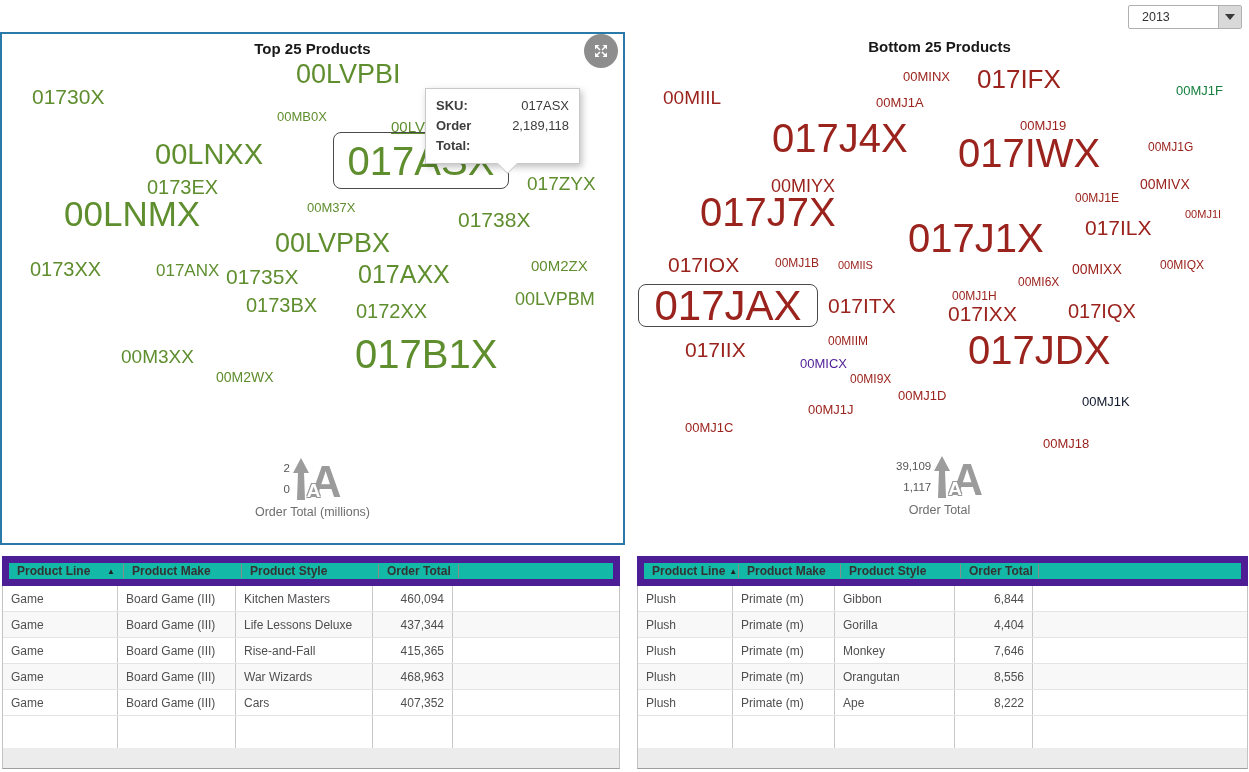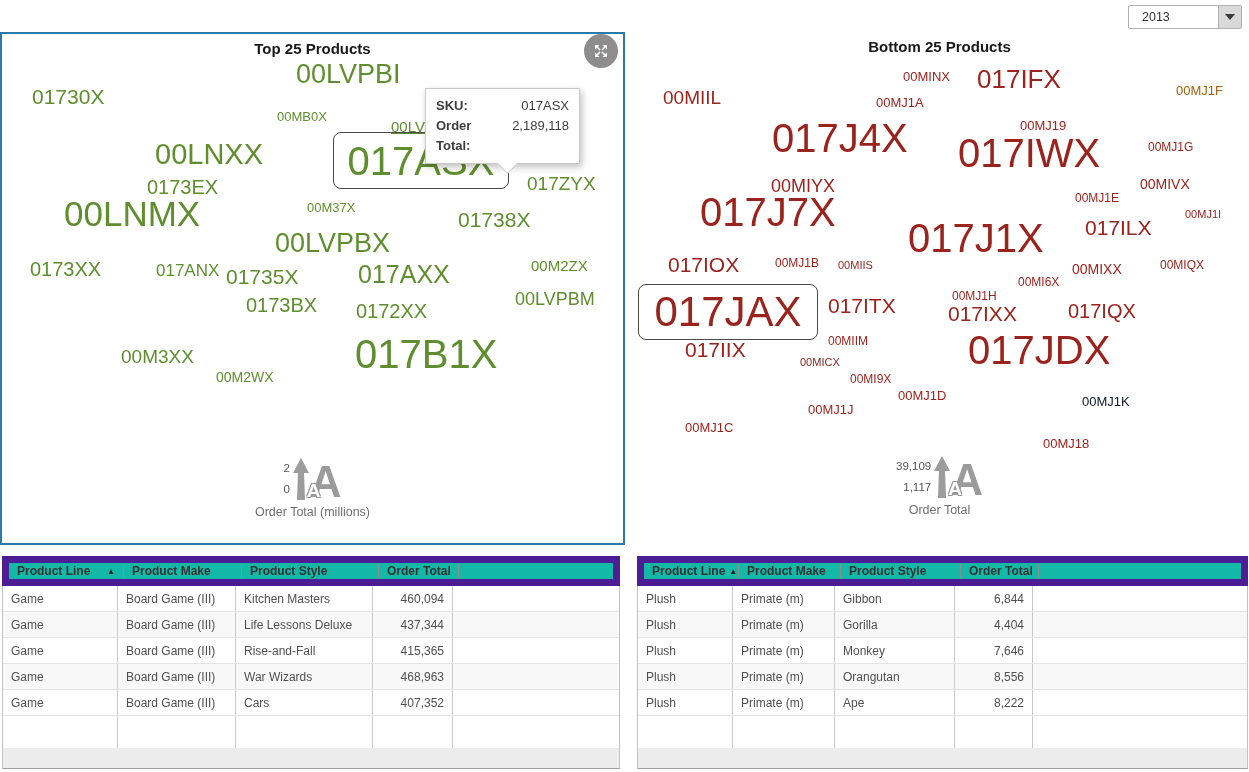--- a/index.html
+++ b/index.html
@@ -150,50 +150,50 @@
     </div>
     <div class="leg-label">Order Total (millions)</div>
   </div>
 </div>
 
 <div class="cloud2">
   <div class="cloud-title">Bottom 25 Products</div>
   <div class="words">
       <span class="word" style="left: 273px; top: 38px; font-size: 13px; color: rgb(155, 35, 29);">00MINX</span>
       <span class="word" style="left: 347px; top: 34px; font-size: 26px; color: rgb(155, 35, 29);">017IFX</span>
-      <span class="word" style="left: 546px; top: 52px; font-size: 13px; color: #a16207;">00MJ1F</span>
+      <span class="word" style="left: 546px; top: 52px; font-size: 13px; color: #15803d;">00MJ1F</span>
       <span class="word" style="left: 33px; top: 56px; font-size: 19px; color: rgb(155, 35, 29);">00MIIL</span>
       <span class="word" style="left: 246px; top: 64px; font-size: 13px; color: rgb(155, 35, 29);">00MJ1A</span>
       <span class="word" style="left: 142px; top: 86px; font-size: 40px; color: rgb(155, 35, 29);">017J4X</span>
       <span class="word" style="left: 390px; top: 87px; font-size: 13px; color: rgb(155, 35, 29);">00MJ19</span>
       <span class="word" style="left: 328px; top: 101px; font-size: 40px; color: rgb(155, 35, 29);">017IWX</span>
       <span class="word" style="left: 518px; top: 109px; font-size: 12px; color: rgb(155, 35, 29);">00MJ1G</span>
       <span class="word" style="left: 141px; top: 145px; font-size: 18px; color: rgb(155, 35, 29);">00MIYX</span>
       <span class="word" style="left: 510px; top: 145px; font-size: 14px; color: rgb(155, 35, 29);">00MIVX</span>
       <span class="word" style="left: 445px; top: 160px; font-size: 12px; color: rgb(155, 35, 29);">00MJ1E</span>
       <span class="word" style="left: 555px; top: 177px; font-size: 11px; color: rgb(155, 35, 29);">00MJ1I</span>
       <span class="word" style="left: 70px; top: 160px; font-size: 40px; color: rgb(155, 35, 29);">017J7X</span>
       <span class="word" style="left: 278px; top: 186px; font-size: 40px; color: rgb(155, 35, 29);">017J1X</span>
       <span class="word" style="left: 455px; top: 185px; font-size: 21px; color: rgb(155, 35, 29);">017ILX</span>
       <span class="word" style="left: 38px; top: 222px; font-size: 21px; color: rgb(155, 35, 29);">017IOX</span>
       <span class="word" style="left: 145px; top: 225px; font-size: 12px; color: rgb(155, 35, 29);">00MJ1B</span>
       <span class="word" style="left: 208px; top: 228px; font-size: 11px; color: rgb(155, 35, 29);">00MIIS</span>
       <span class="word" style="left: 442px; top: 230px; font-size: 14px; color: rgb(155, 35, 29);">00MIXX</span>
       <span class="word" style="left: 530px; top: 227px; font-size: 12px; color: rgb(155, 35, 29);">00MIQX</span>
       <span class="word" style="left: 388px; top: 244px; font-size: 12px; color: rgb(155, 35, 29);">00MI6X</span>
       <span class="word" style="left: 322px; top: 258px; font-size: 12px; color: rgb(155, 35, 29);">00MJ1H</span>
-      <div class="wordbox" style="left: 8px; top: 252px; width: 180px; height: 56px;">
+      <div class="wordbox" style="left: 8px; top: 252px; width: 180px; height: 43px;">
         <span class="wordtext" style="font-size: 42px; color: rgb(155, 35, 29);">017JAX</span>
       </div>
       <span class="word" style="left: 198px; top: 263px; font-size: 21px; color: rgb(155, 35, 29);">017ITX</span>
       <span class="word" style="left: 318px; top: 271px; font-size: 21px; color: rgb(155, 35, 29);">017IXX</span>
       <span class="word" style="left: 438px; top: 269px; font-size: 20px; color: rgb(155, 35, 29);">017IQX</span>
       <span class="word" style="left: 55px; top: 307px; font-size: 21px; color: rgb(155, 35, 29);">017IIX</span>
       <span class="word" style="left: 198px; top: 303px; font-size: 12px; color: rgb(155, 35, 29);">00MIIM</span>
-      <span class="word" style="left: 170px; top: 325px; font-size: 11px; color: #7f1d1d;">00MICX</span>
+      <span class="word" style="left: 170px; top: 325px; font-size: 13px; color: #4c1d95;">00MICX</span>
       <span class="word" style="left: 338px; top: 298px; font-size: 40px; color: rgb(155, 35, 29);">017JDX</span>
       <span class="word" style="left: 220px; top: 341px; font-size: 12px; color: rgb(155, 35, 29);">00MI9X</span>
       <span class="word" style="left: 268px; top: 357px; font-size: 13px; color: rgb(155, 35, 29);">00MJ1D</span>
       <span class="word" style="left: 452px; top: 363px; font-size: 13px; color: #0f172a;">00MJ1K</span>
       <span class="word" style="left: 178px; top: 371px; font-size: 13px; color: rgb(155, 35, 29);">00MJ1J</span>
       <span class="word" style="left: 55px; top: 389px; font-size: 13px; color: rgb(155, 35, 29);">00MJ1C</span>
       <span class="word" style="left: 413px; top: 405px; font-size: 13px; color: rgb(155, 35, 29);">00MJ18</span>
     </div>
 
   <div class="legend">

